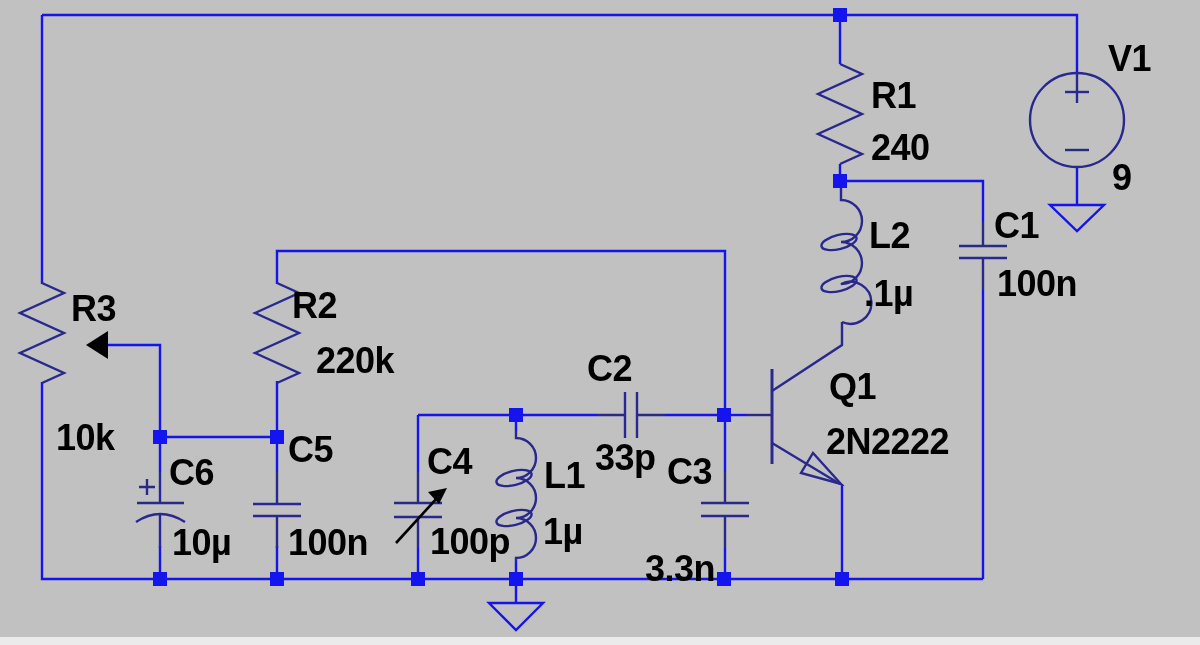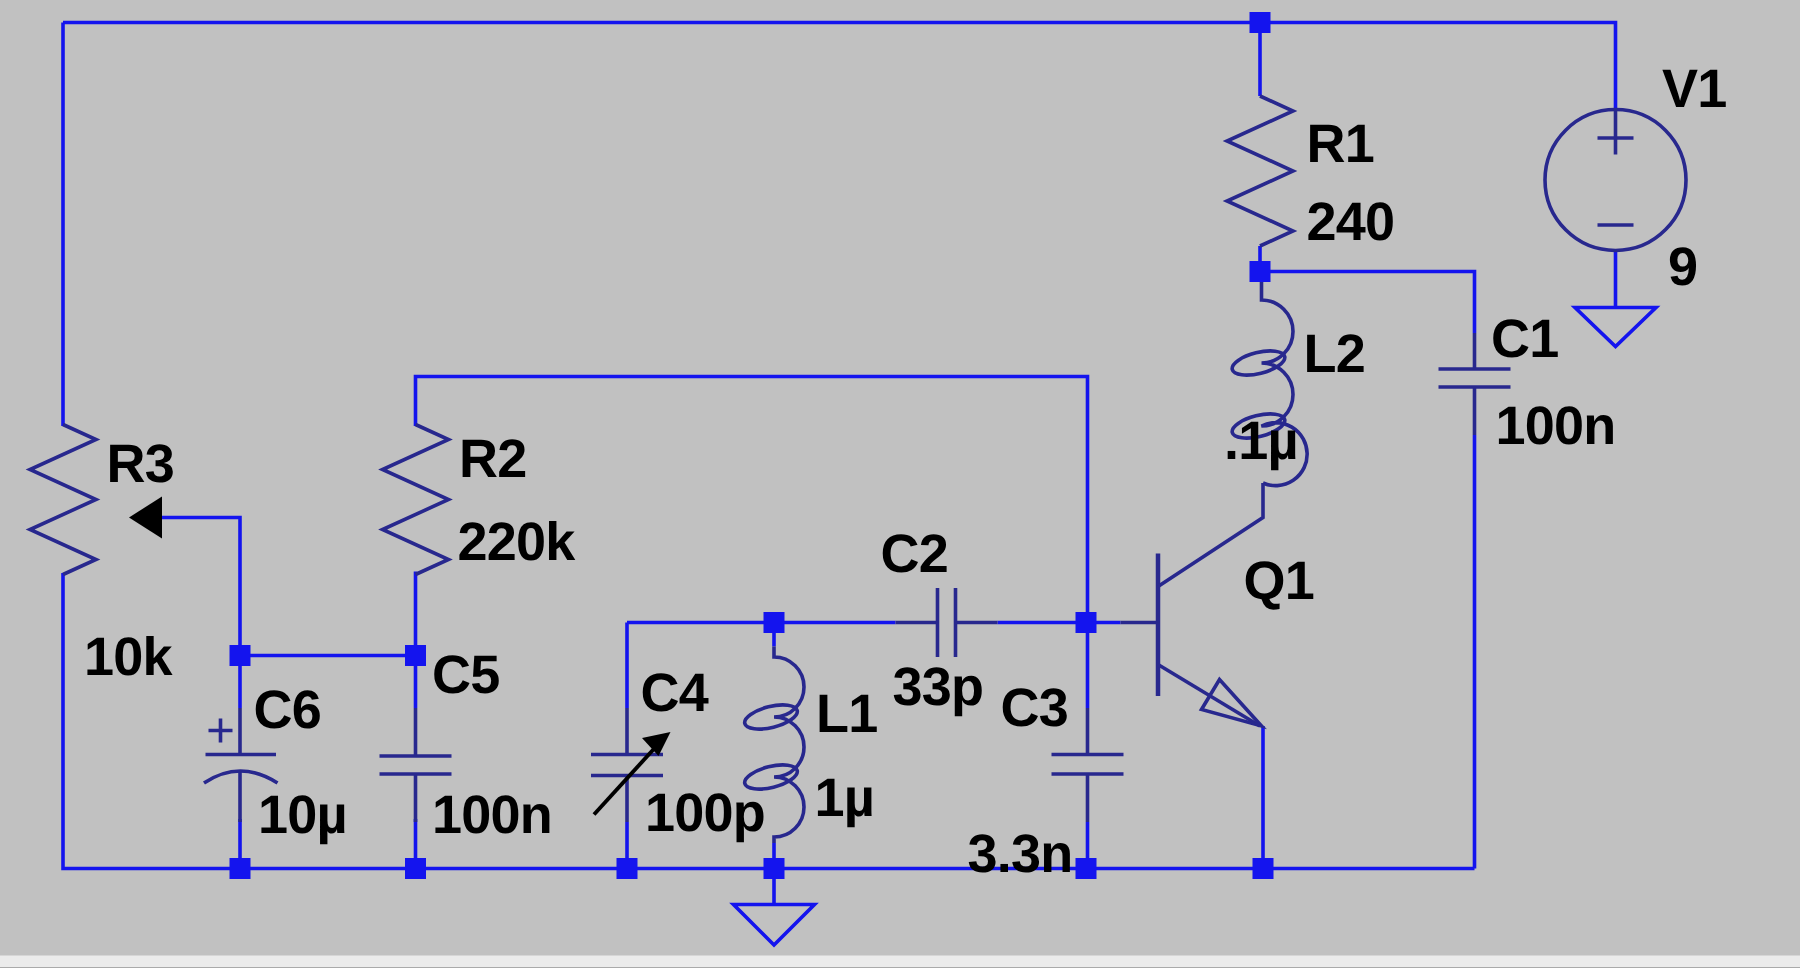--- a/index.html
+++ b/index.html
@@ -145,38 +145,39 @@
       <rect class="junction" x="270" y="572" width="14" height="14"></rect>
       <rect class="junction" x="411" y="572" width="14" height="14"></rect>
       <rect class="junction" x="509" y="572" width="14" height="14"></rect>
       <rect class="junction" x="717" y="572" width="14" height="14"></rect>
       <rect class="junction" x="835" y="572" width="14" height="14"></rect>
     </g>
   </svg>
 
   <div class="lbl" style="left:71px;top:291px">R3</div>
   <div class="lbl" style="left:56px;top:420px">10k</div>
-  <div class="lbl" style="left:306px;top:288px">R2</div>
-  <div class="lbl" style="left:305px;top:343px">220k</div>
+  <div class="lbl" style="left:292px;top:288px">R2</div>
+  <div class="lbl" style="left:316px;top:343px">220k</div>
   <div class="lbl" style="left:169px;top:455px">C6</div>
   <div class="lbl" style="left:172px;top:525px">10µ</div>
   <div class="lbl" style="left:288px;top:432px">C5</div>
   <div class="lbl" style="left:288px;top:525px">100n</div>
   <div class="lbl" style="left:427px;top:444px">C4</div>
   <div class="lbl" style="left:430px;top:524px">100p</div>
   <div class="lbl" style="left:544px;top:458px">L1</div>
   <div class="lbl" style="left:543px;top:514px">1µ</div>
   <div class="lbl" style="left:587px;top:351px">C2</div>
   <div class="lbl" style="left:595px;top:440px">33p</div>
   <div class="lbl" style="left:667px;top:454px">C3</div>
   <div class="lbl" style="left:645px;top:551px">3.3n</div>
   <div class="lbl" style="left:829px;top:369px">Q1</div>
+  <div class="lbl" style="left:826px;top:424px">2N2222</div>
   <div class="lbl" style="left:871px;top:78px">R1</div>
   <div class="lbl" style="left:871px;top:130px">240</div>
   <div class="lbl" style="left:869px;top:218px">L2</div>
-  <div class="lbl" style="left:816px;top:276px">.1µ</div>
+  <div class="lbl" style="left:864px;top:276px">.1µ</div>
   <div class="lbl" style="left:994px;top:208px">C1</div>
   <div class="lbl" style="left:997px;top:266px">100n</div>
   <div class="lbl" style="left:1108px;top:41px">V1</div>
   <div class="lbl" style="left:1112px;top:160px">9</div>
 
   <div id="bottom-strip"></div>
 </div>
 
 </body></html>

